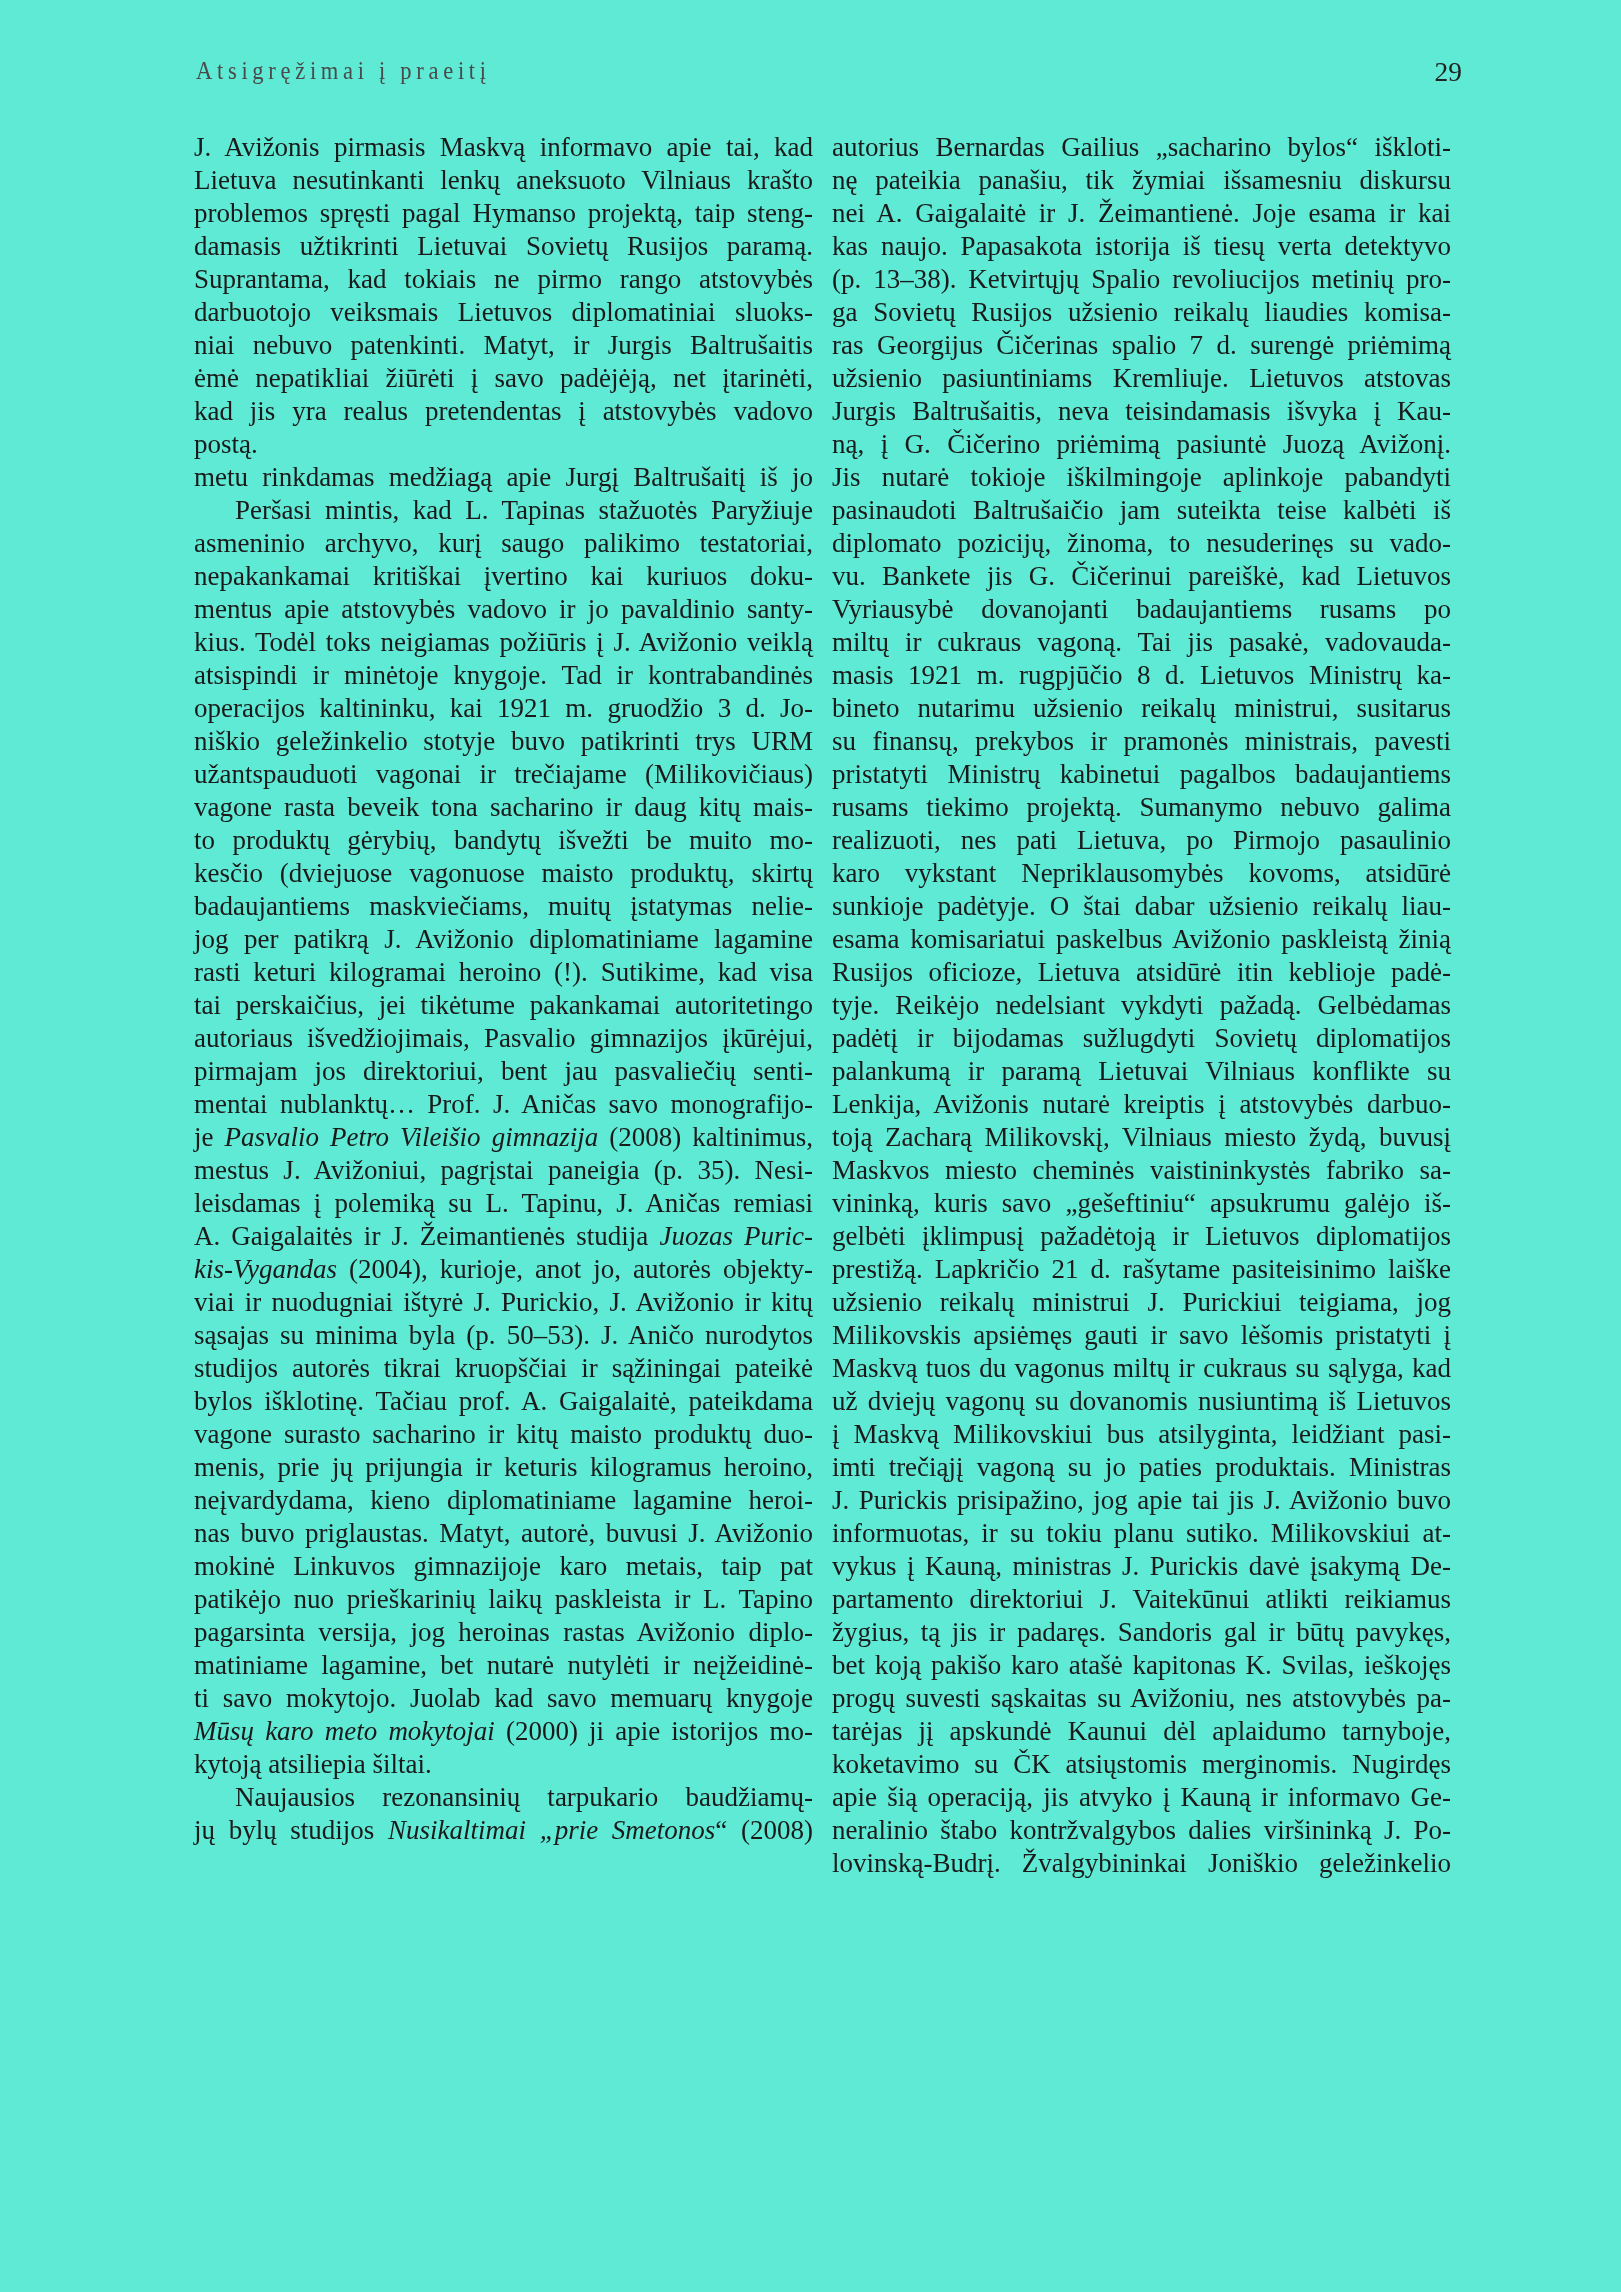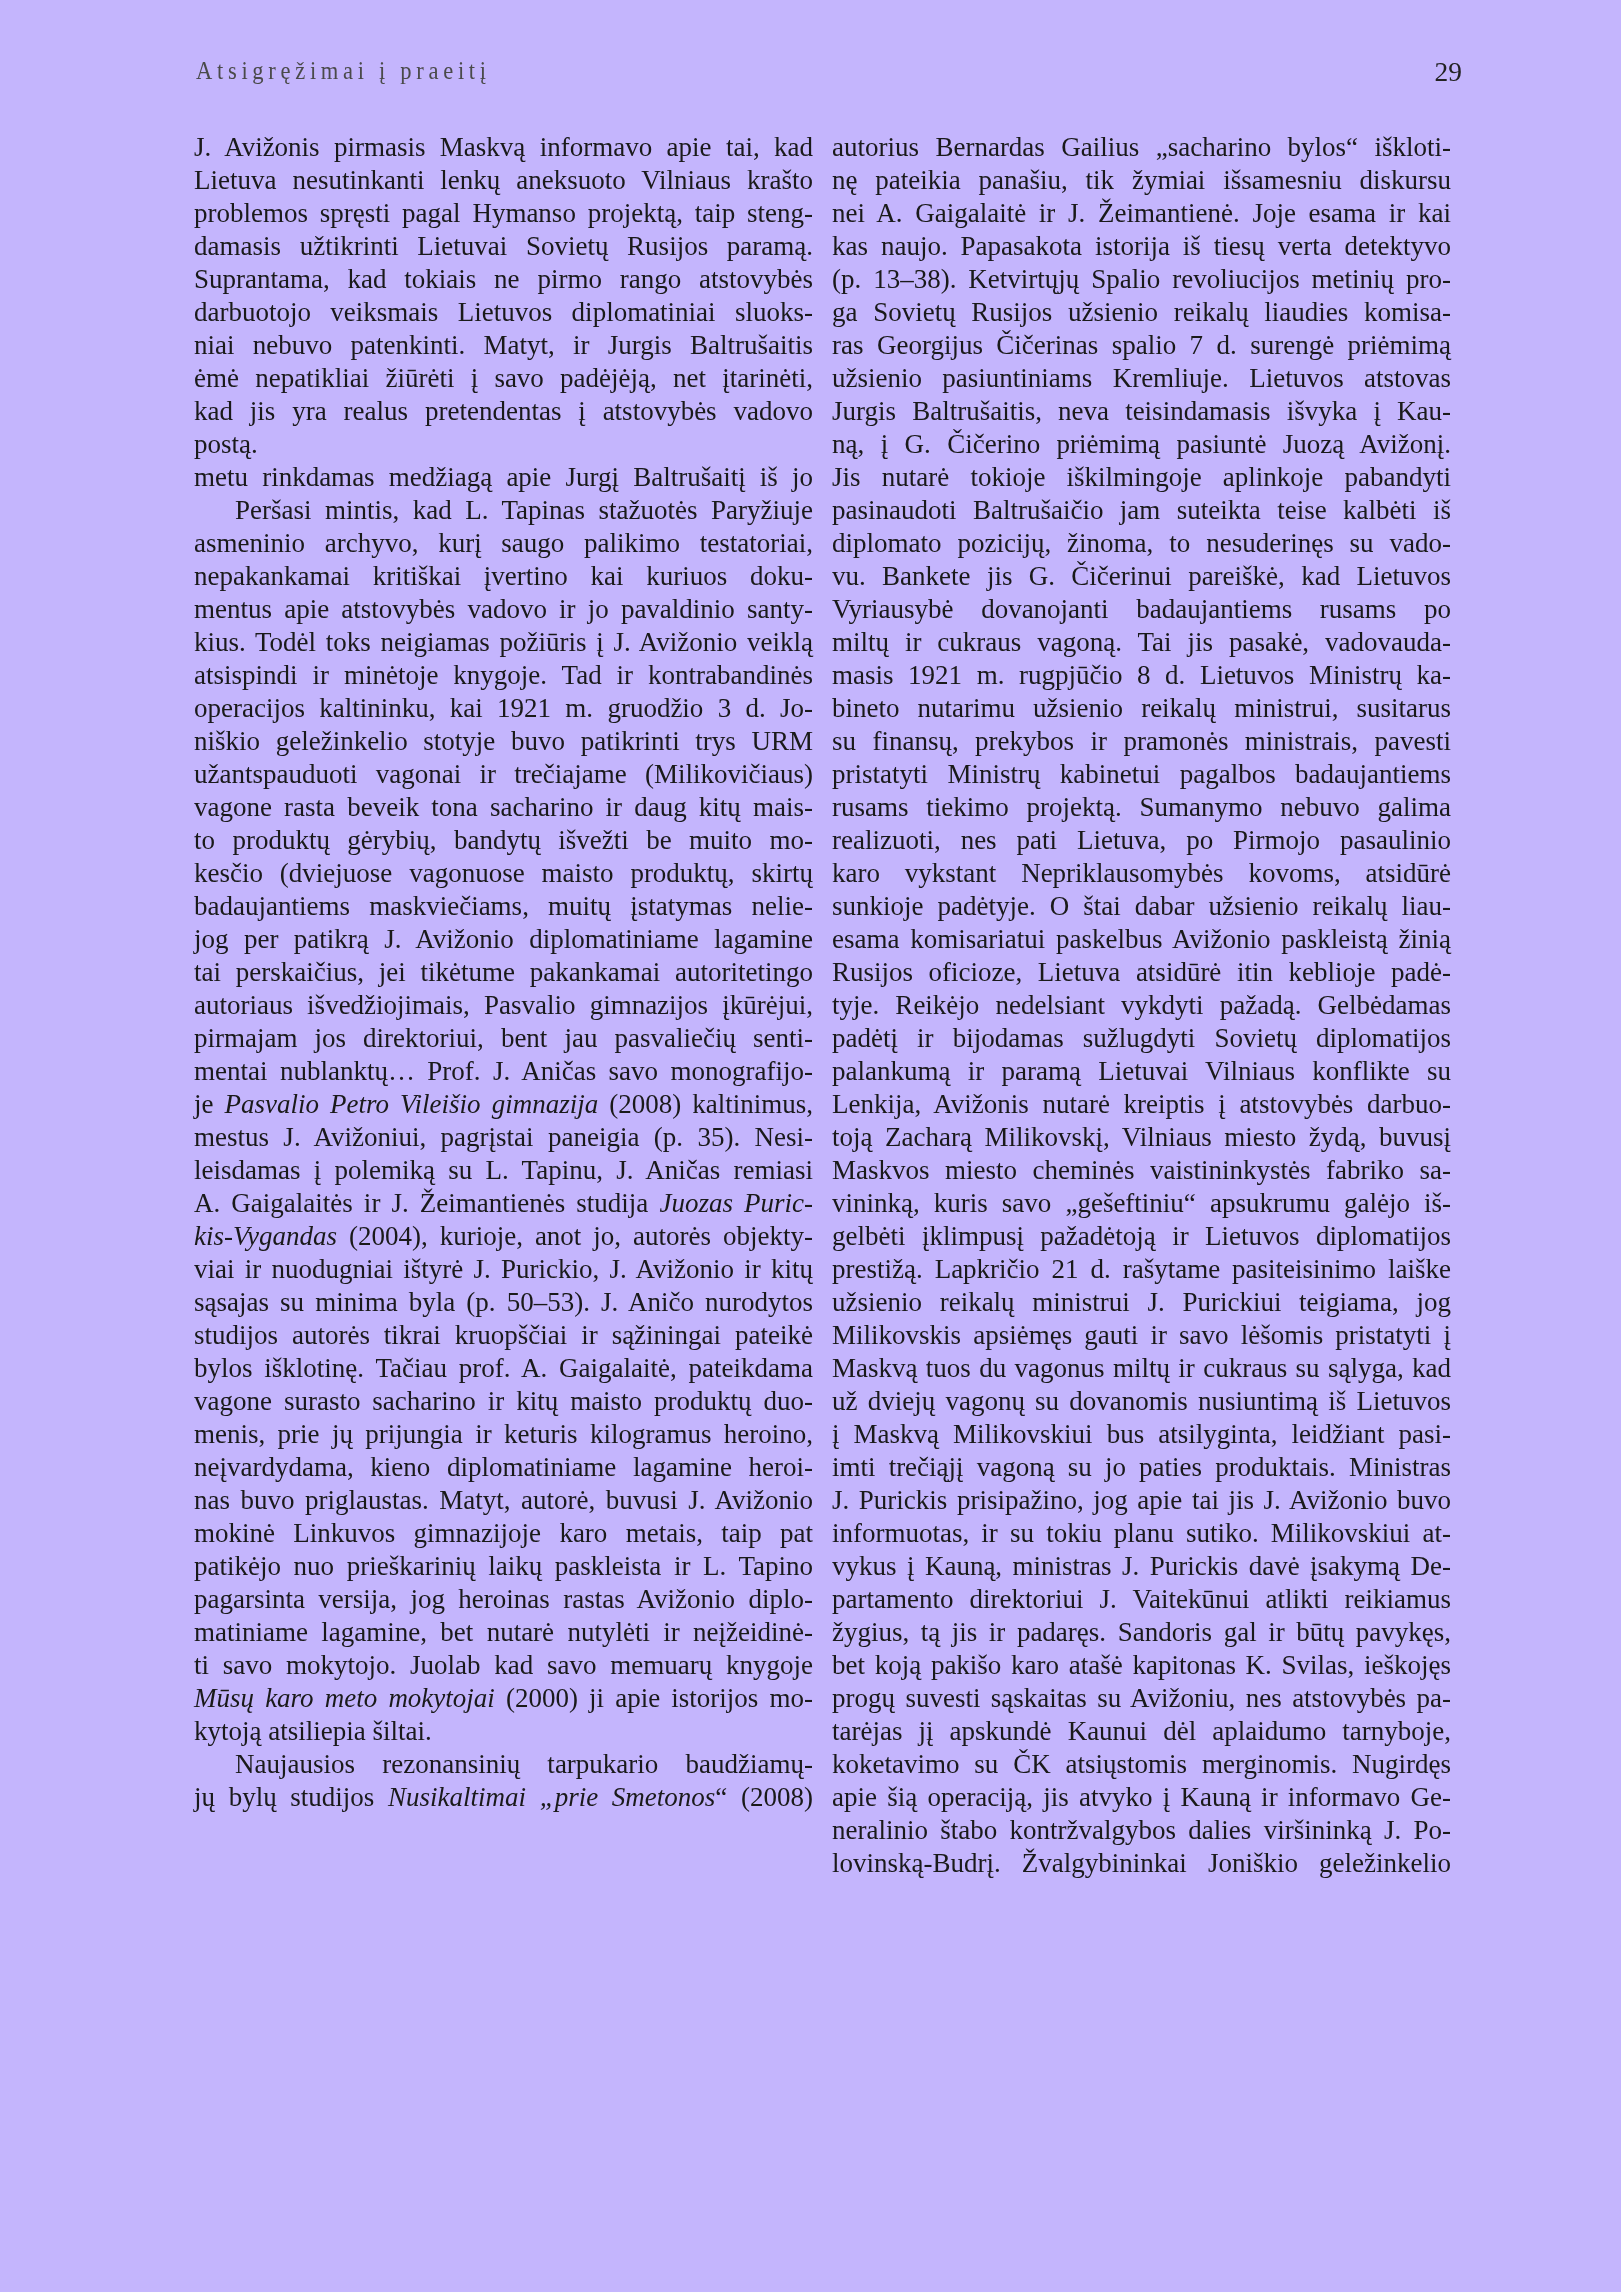--- a/index.html
+++ b/index.html
@@ -1,17 +1,17 @@
 <!DOCTYPE html>
 <html><head>
 <meta charset="utf-8">
 <style>
   html, body { margin: 0; padding: 0; background: #ffffff; }
   body { width: 1621px; height: 2293px; position: relative; overflow: hidden; }
-  .page { position: absolute; left: 0; top: 0; width: 1621px; height: 2293px; background: #c4b5fd; }
+  .page { position: absolute; left: 0; top: 0; width: 1621px; height: 2293px; background: #5eead4; }
   .running-head {
     position: absolute; left: 196px; top: 57px;
     font-family: "Liberation Serif", "DejaVu Serif", serif;
     font-size: 24.5px; letter-spacing: 5.1px; color: #4a4a4a;
     transform: scaleX(0.92); transform-origin: left top;
   }
   .page-number {
     position: absolute; right: 159px; top: 57px;
     font-family: Liberation Serif, serif;
     font-size: 27.4px; color: #222; text-align: center;
@@ -59,20 +59,21 @@
       <div class="line">kius. Todėl toks neigiamas požiūris į J. Avižonio veiklą</div>
       <div class="line">atsispindi ir minėtoje knygoje. Tad ir kontrabandinės</div>
       <div class="line">operacijos kaltininku, kai 1921 m. gruodžio 3 d. Jo-</div>
       <div class="line">niškio geležinkelio stotyje buvo patikrinti trys URM</div>
       <div class="line">užantspauduoti vagonai ir trečiajame (Milikovičiaus)</div>
       <div class="line">vagone rasta beveik tona sacharino ir daug kitų mais-</div>
       <div class="line">to produktų gėrybių, bandytų išvežti be muito mo-</div>
       <div class="line">kesčio (dviejuose vagonuose maisto produktų, skirtų</div>
       <div class="line">badaujantiems maskviečiams, muitų įstatymas nelie-</div>
       <div class="line">jog per patikrą J. Avižonio diplomatiniame lagamine</div>
+      <div class="line">rasti keturi kilogramai heroino (!). Sutikime, kad visa</div>
       <div class="line">tai perskaičius, jei tikėtume pakankamai autoritetingo</div>
       <div class="line">autoriaus išvedžiojimais, Pasvalio gimnazijos įkūrėjui,</div>
       <div class="line">pirmajam jos direktoriui, bent jau pasvaliečių senti-</div>
       <div class="line">mentai nublanktų… Prof. J. Aničas savo monografijo-</div>
       <div class="line"><span>je </span><em>Pasvalio Petro Vileišio gimnazija</em><span> (2008) kaltinimus,</span></div>
       <div class="line">mestus J. Avižoniui, pagrįstai paneigia (p. 35). Nesi-</div>
       <div class="line">leisdamas į polemiką su L. Tapinu, J. Aničas remiasi</div>
       <div class="line"><span>A. Gaigalaitės ir J. Žeimantienės studija </span><em>Juozas Puric-</em><span></span></div>
       <div class="line"><span></span><em>kis-Vygandas</em><span> (2004), kurioje, anot jo, autorės objekty-</span></div>
       <div class="line">viai ir nuodugniai ištyrė J. Purickio, J. Avižonio ir kitų</div>

